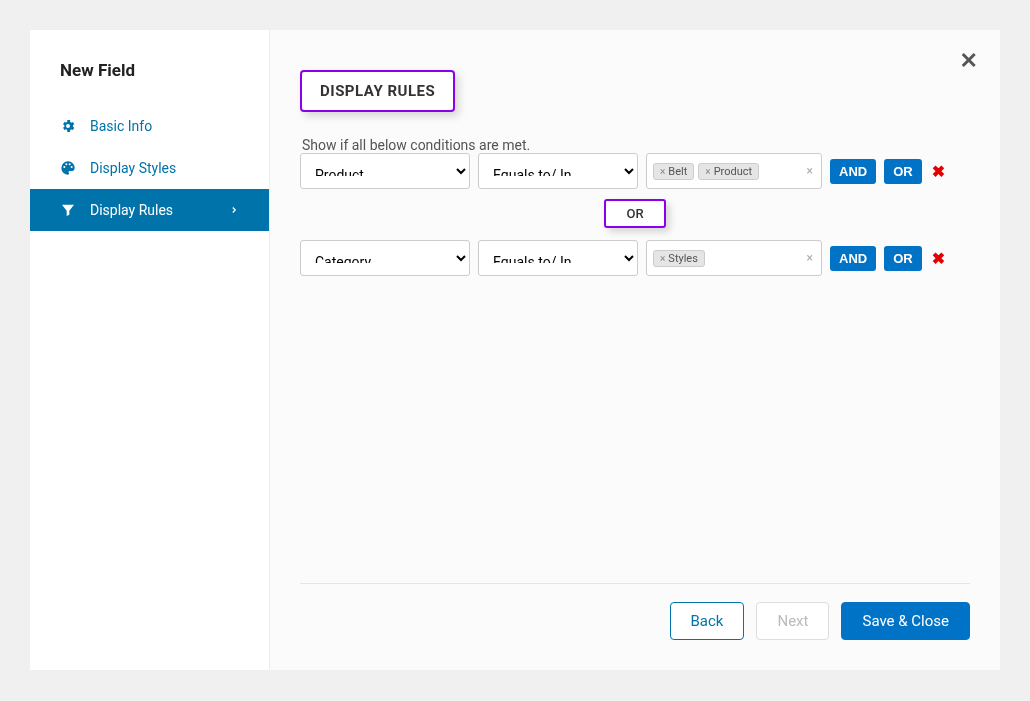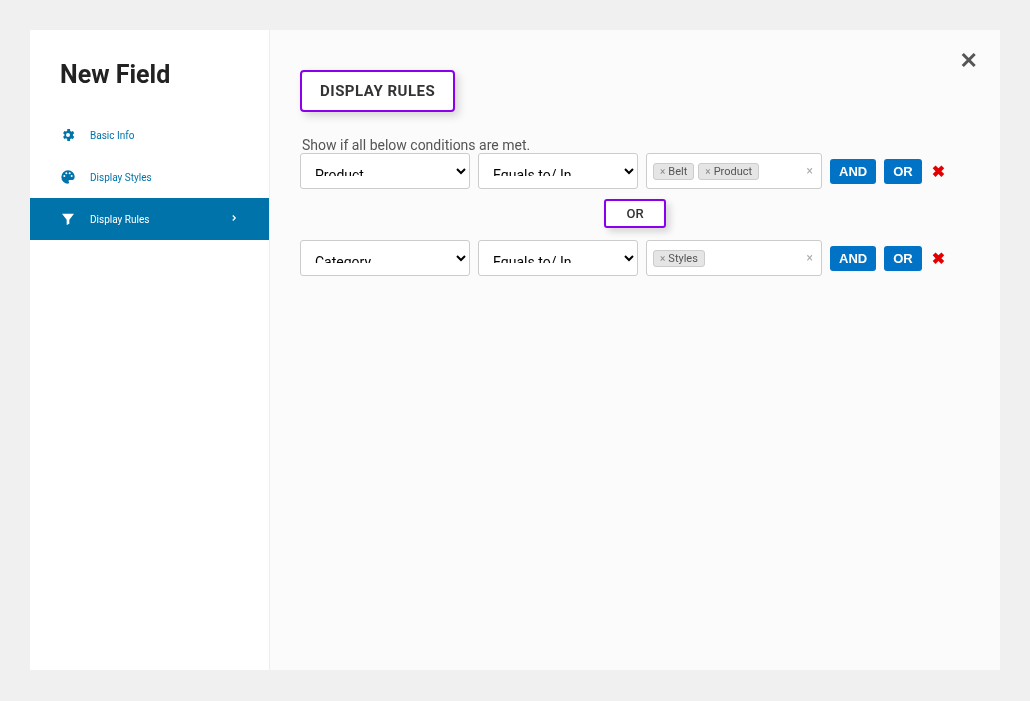--- a/index.html
+++ b/index.html
@@ -18,30 +18,30 @@
       position: relative;
     }
     .sidebar {
       width: 240px;
       background: #fff;
       padding-top: 30px;
       position: relative;
       border-right: 1px solid #eee;
     }
     .sidebar-title {
-      font-size: 25px;
+      font-size: 17px;
       font-weight: 700;
       padding: 0 30px 25px;
       color: #222;
     }
     .nav-item {
       display: flex;
       align-items: center;
       padding: 13px 30px;
-      font-size: 10px;
+      font-size: 14px;
       color: #0073aa;
       cursor: pointer;
       text-align: center;
     }
     .nav-item.active {
       background: #0073aa;
       color: #fff;
       position: relative;
     }
     .nav-item-icon {
@@ -307,15 +307,20 @@
             </span>
           <span class="tags-clear">×</span>
         </div>
         <button class="btn-logic">AND</button>
         <button class="btn-logic">OR</button>
         <span class="remove-rule">✖</span>
       </div>
 
     </div>
 
+    <div class="footer">
+      <button class="btn btn-back">Back</button>
+      <button class="btn btn-next">Next</button>
+      <button class="btn btn-save">Save &amp; Close</button>
+    </div>
   </div>
 
 </div>
 
 </body></html>

